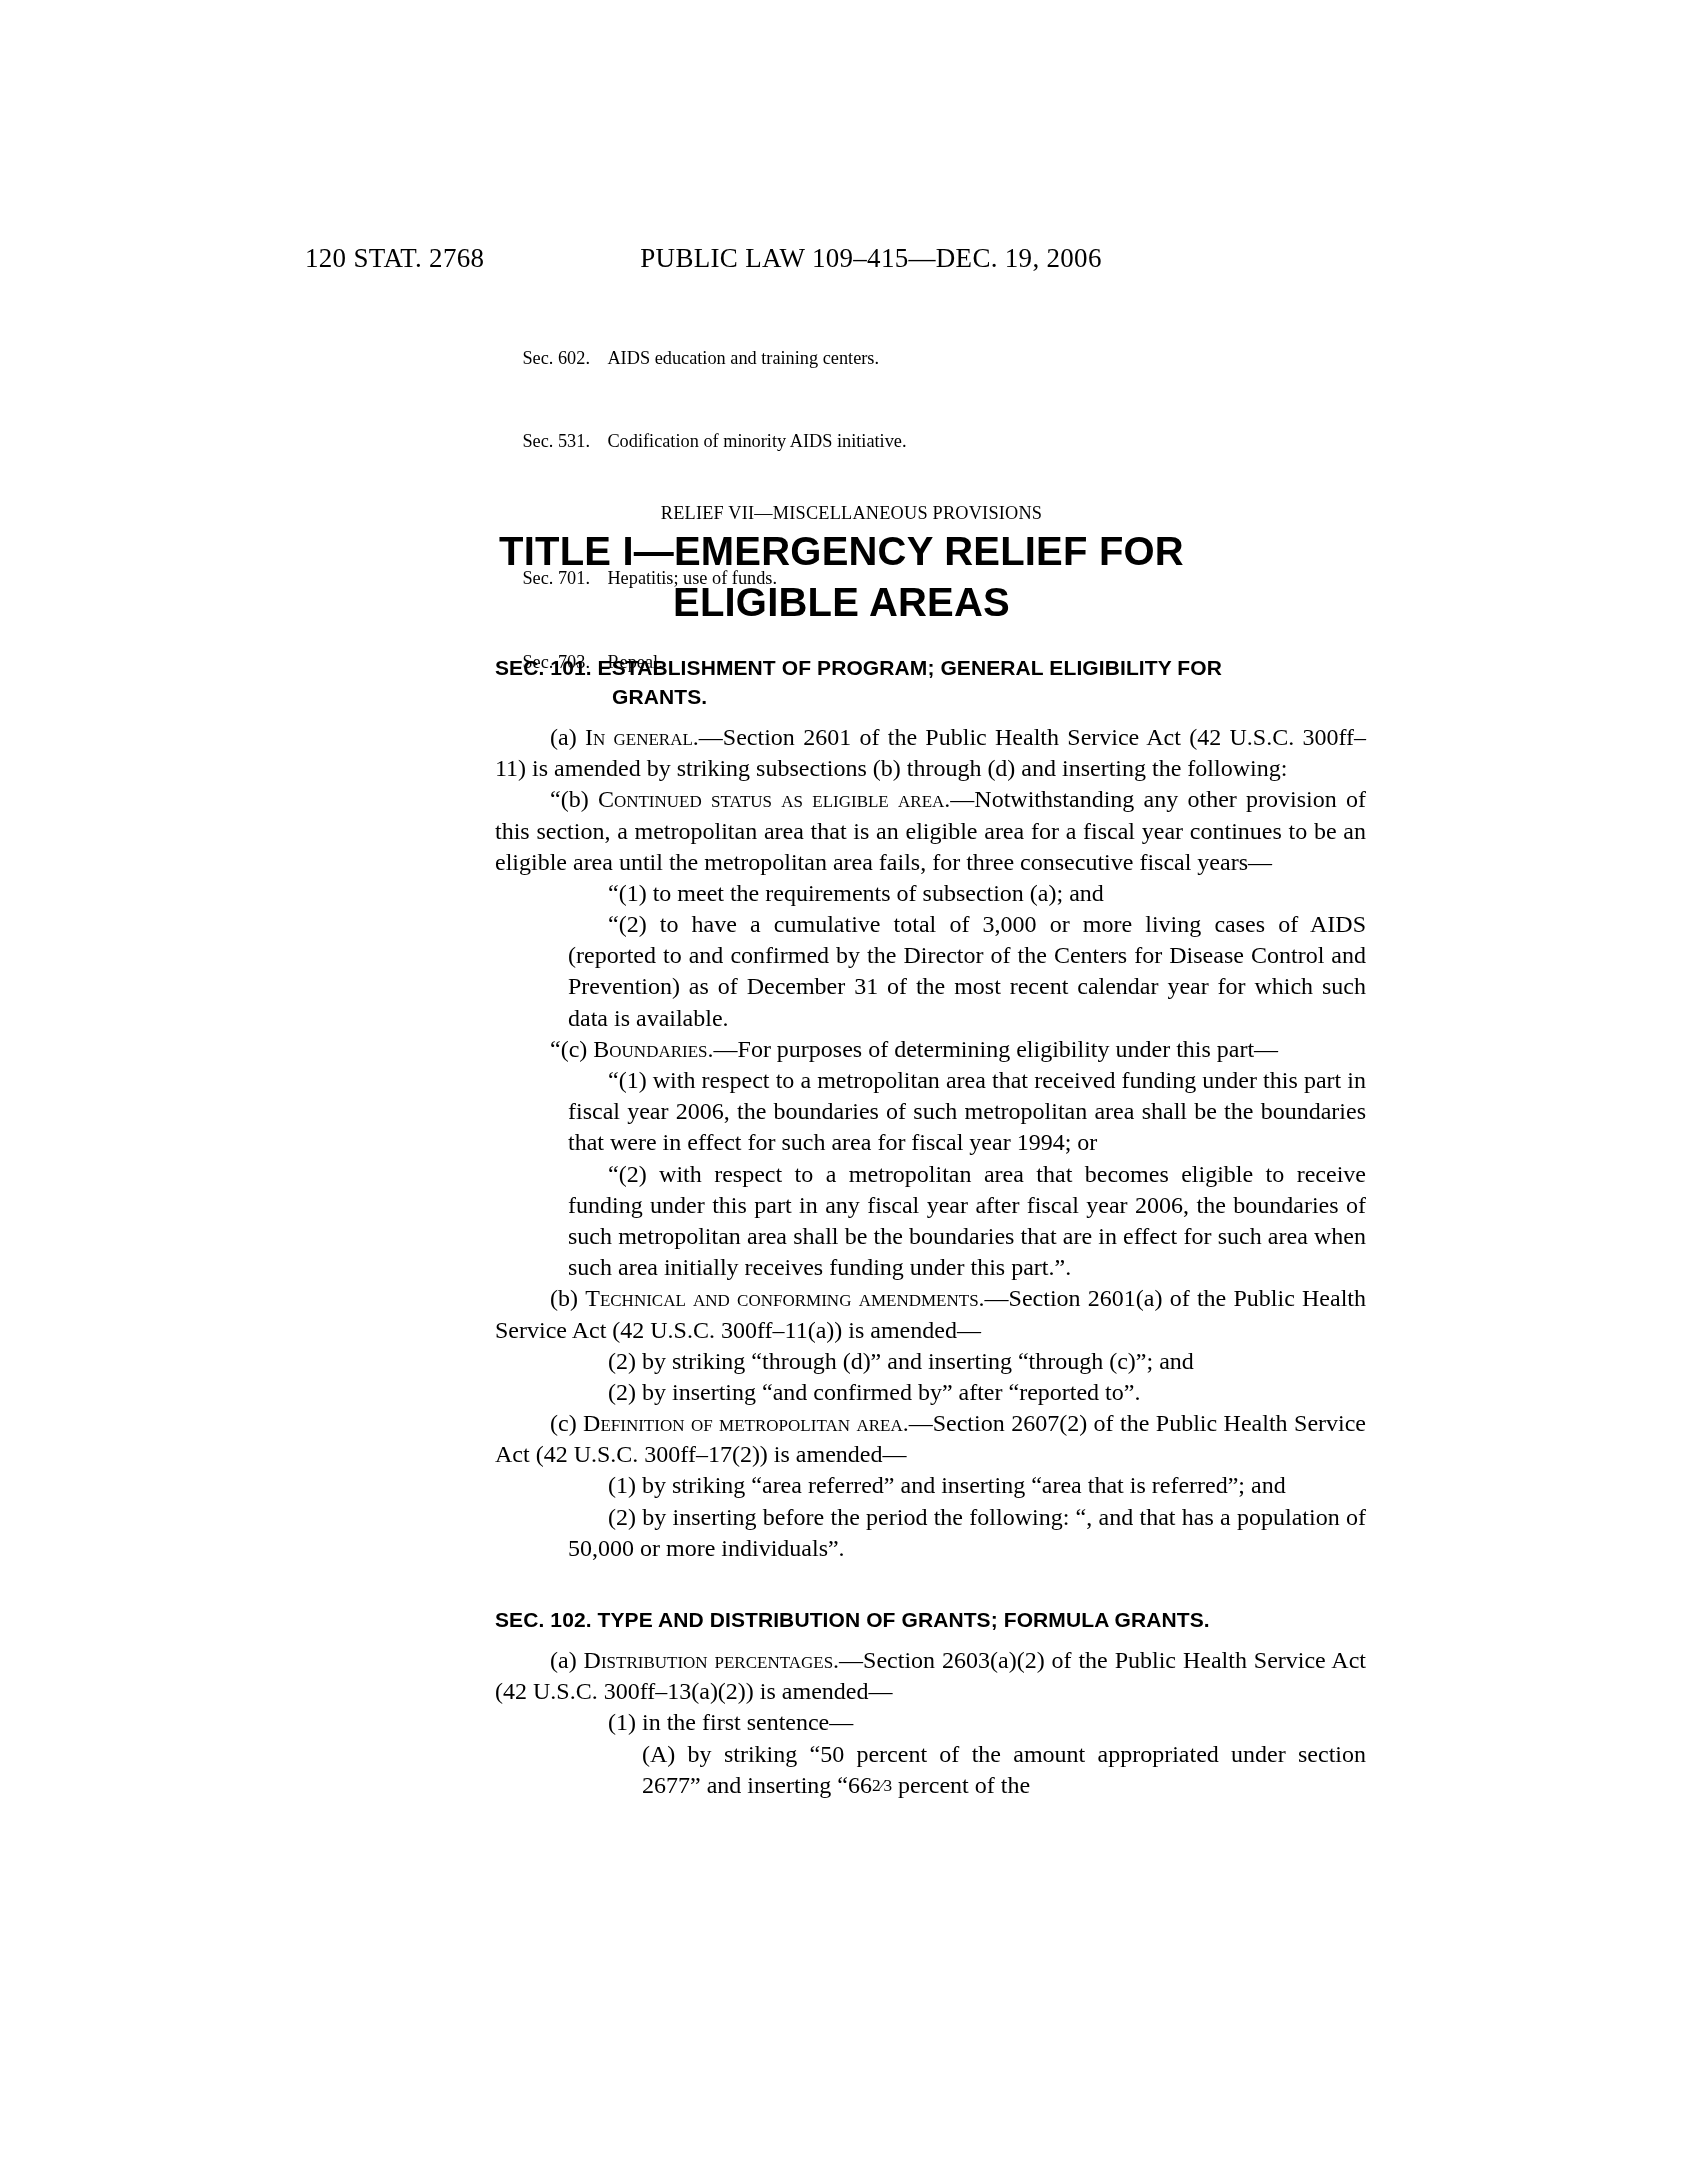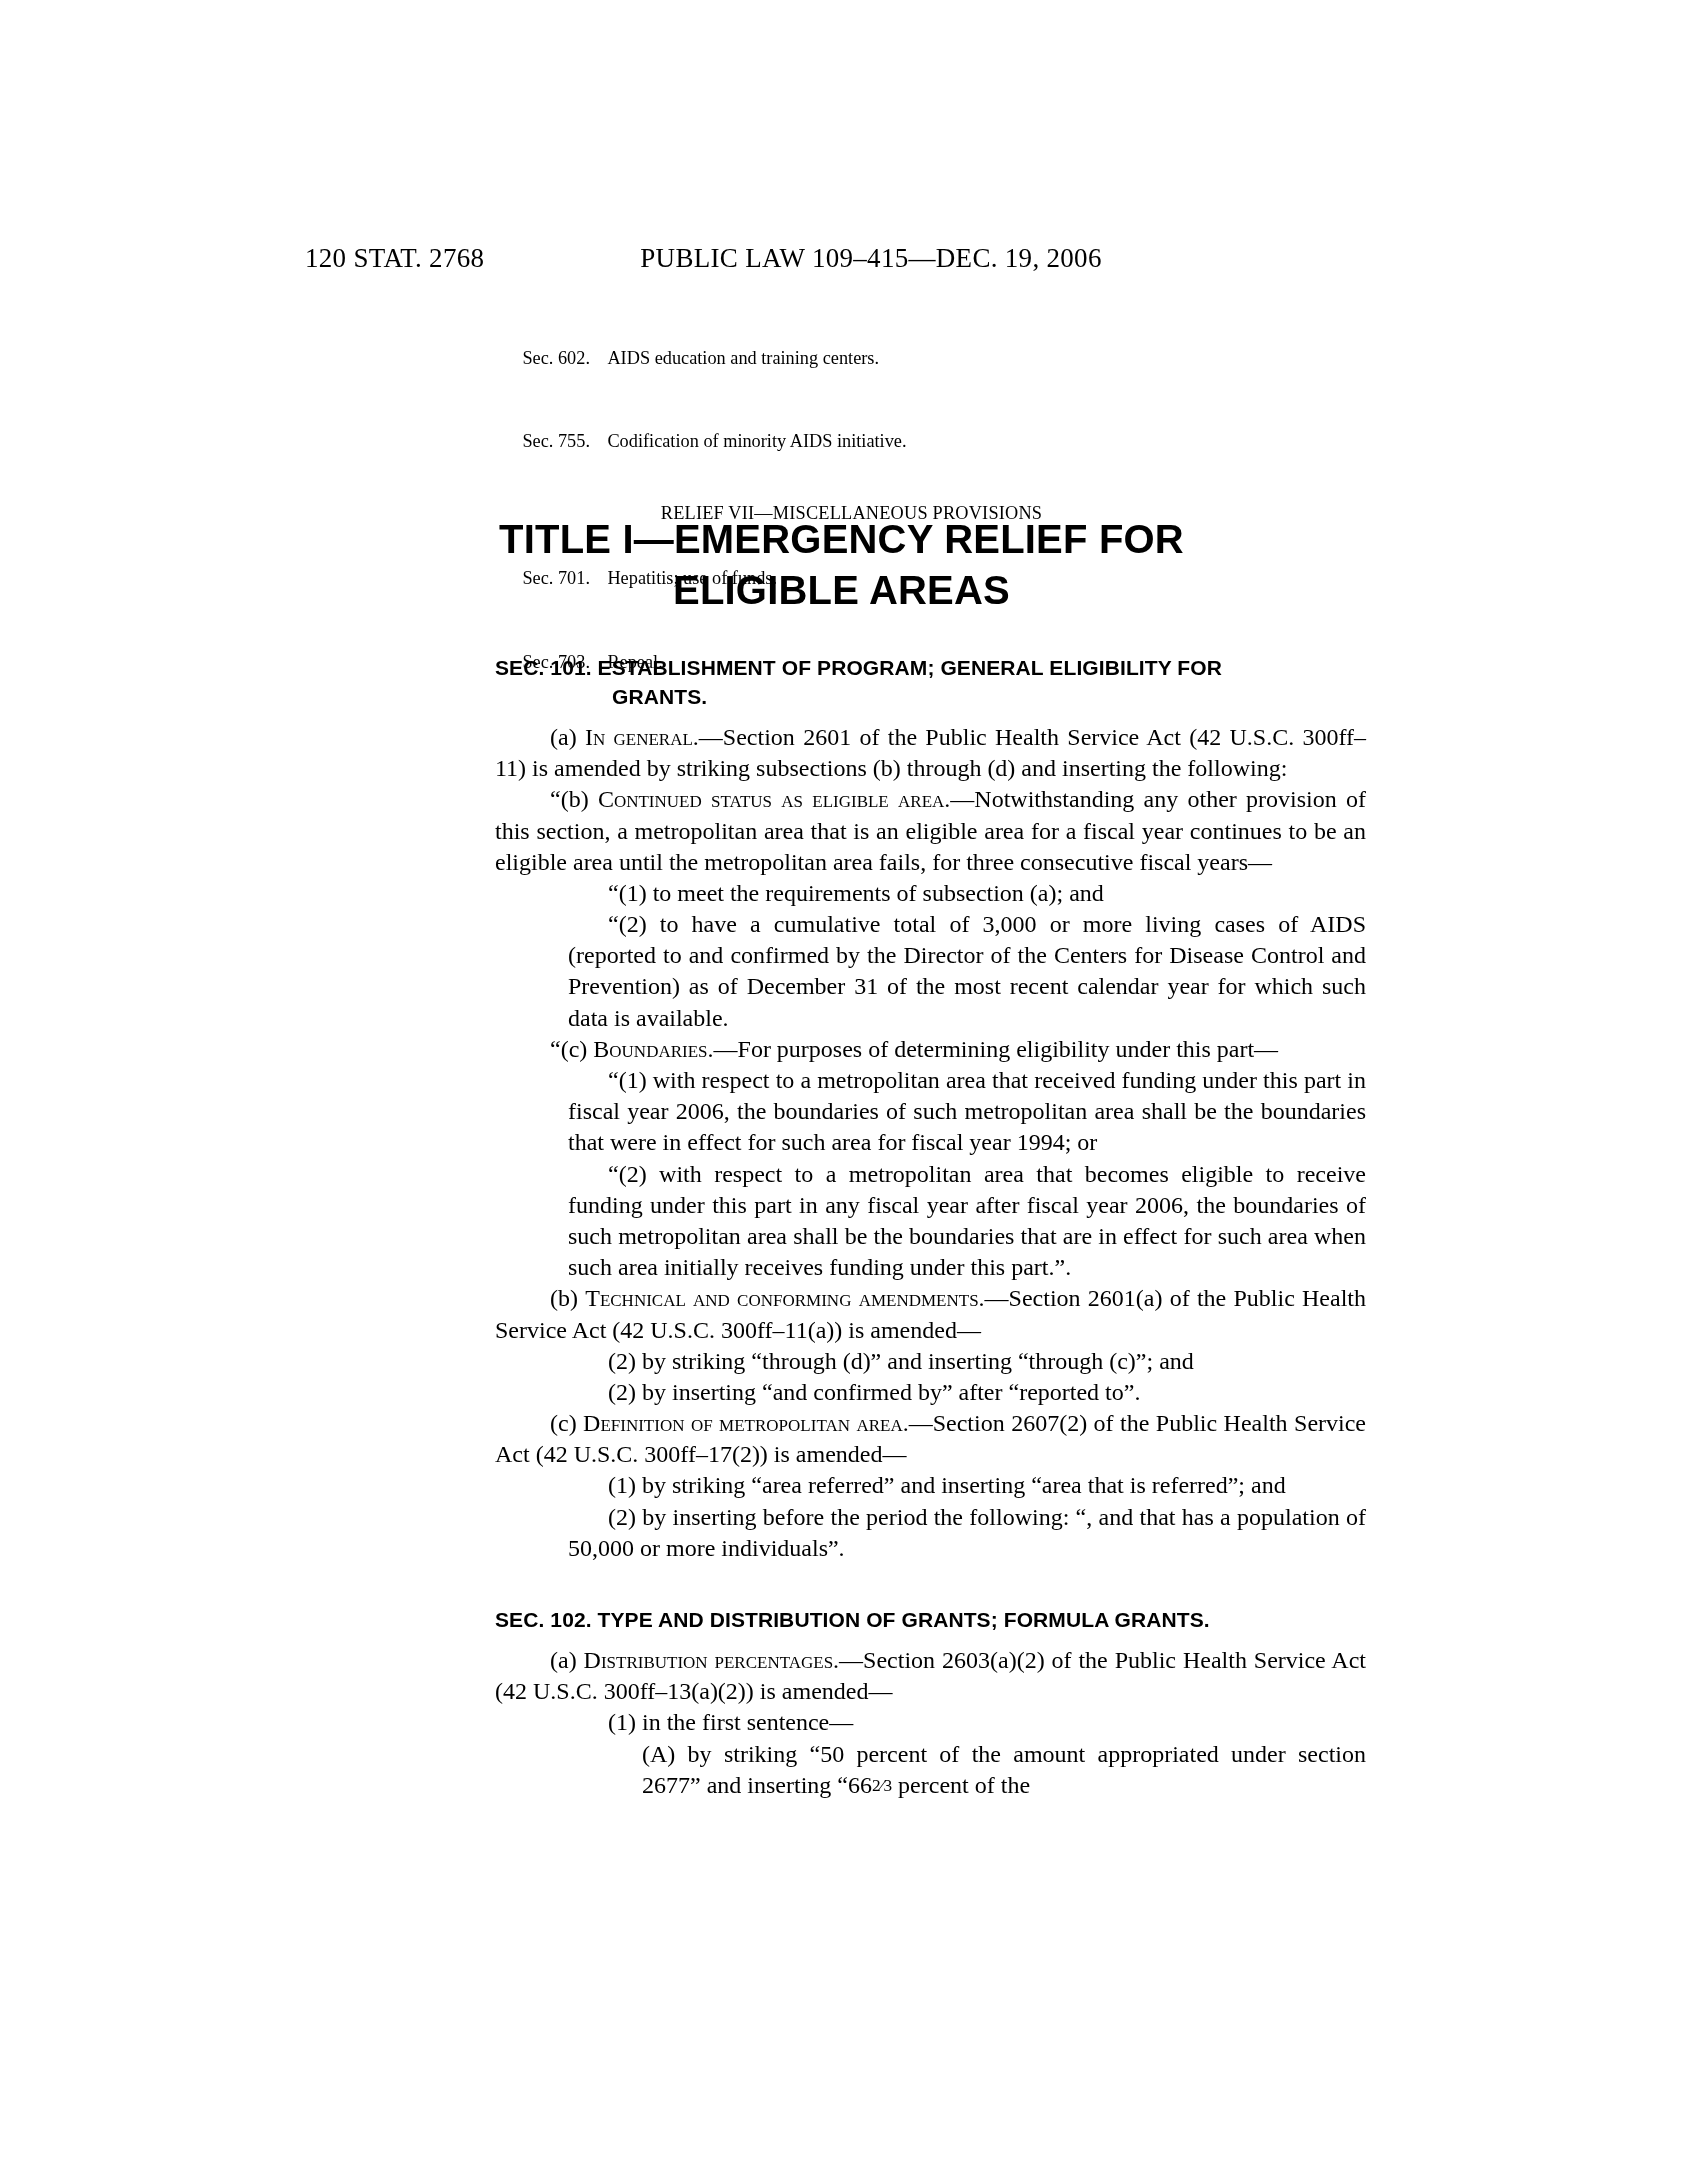--- a/index.html
+++ b/index.html
@@ -56,21 +56,21 @@
   }
   .toc-title {
     text-align: center;
     margin-top: 16px;
     margin-bottom: 10px;
     font-size: 18.3px;
     letter-spacing: 0.2px;
   }
   .title-block {
     position: absolute;
-    top: 514px;
+    top: 526px;
     left: 0;
     width: 1683px;
     text-align: center;
     font-family: "Liberation Sans", sans-serif;
     font-weight: bold;
     font-size: 40px;
     line-height: 1.28;
     letter-spacing: 0.2px;
   }
   .body-col {
@@ -126,21 +126,21 @@
   <div class="running-head">
     <span class="stat">120 STAT. 2768</span>
     <span class="law">PUBLIC LAW 109–415—DEC. 19, 2006</span>
   </div>
 
   <div class="toc">
     <div class="toc-line">
       <span class="secnum">Sec. 602.</span><span>AIDS education and training centers.</span>
     </div>
     <div class="toc-line">
-      <span class="secnum">Sec. 755.</span><span>Codification of minority AIDS initiative.</span>
+      <span class="secnum">Sec. 531.</span><span>Codification of minority AIDS initiative.</span>
     </div>
     <div class="toc-title">RELIEF VII—MISCELLANEOUS PROVISIONS</div>
     <div class="toc-line">
       <span class="secnum">Sec. 701.</span><span>Hepatitis; use of funds.</span>
     </div>
     <div class="toc-line">
       <span class="secnum">Sec. 703.</span><span>Repeal.</span>
     </div>
   </div>
 

